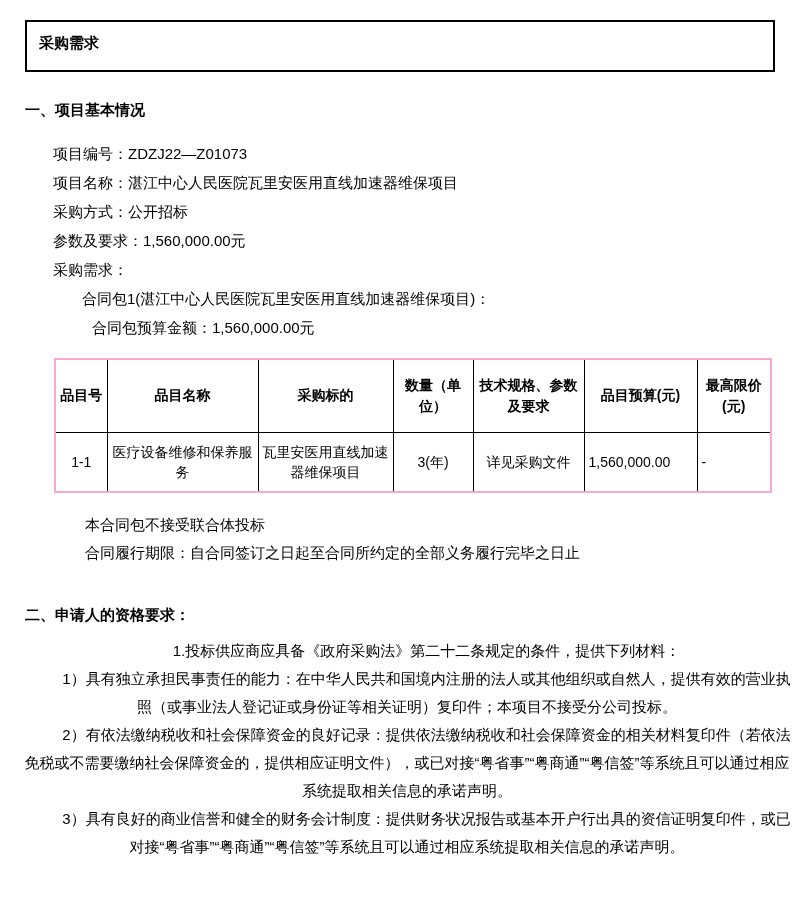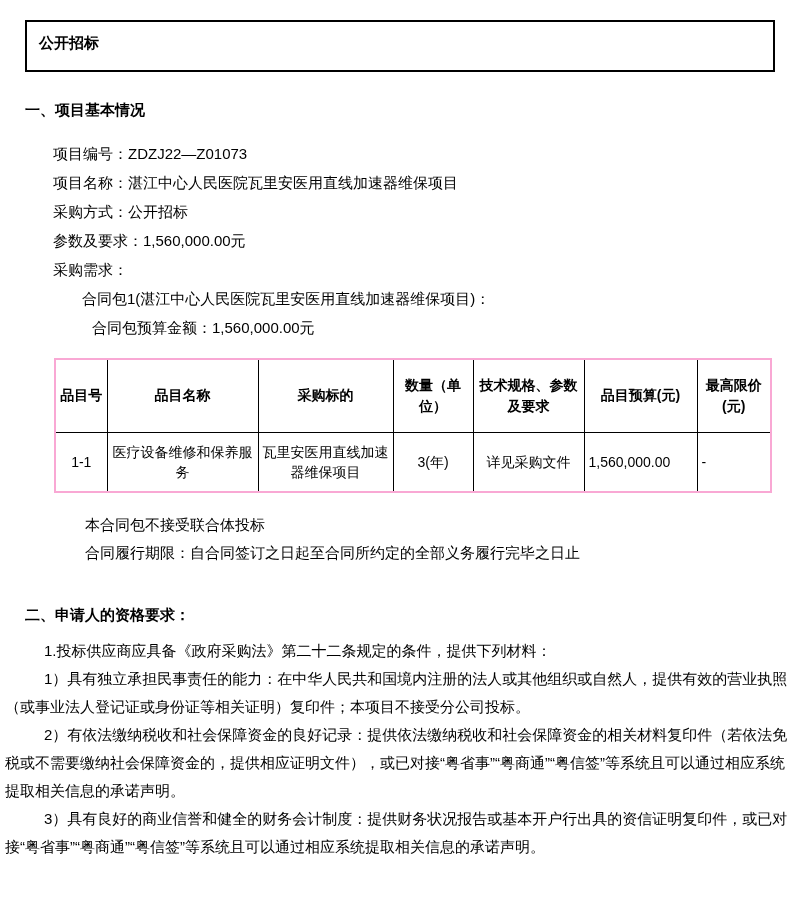--- a/index.html
+++ b/index.html
@@ -38,30 +38,30 @@
   }
   table.items th{font-weight:bold;text-align:center;line-height:21px;}
   table.items thead tr{height:73px;}
   table.items tbody tr{height:60px;}
   table.items td{line-height:20px;}
   .cell-c{text-align:center;}
   .cell-r{padding-right:7px !important;}
   .note{margin:0 0 0 85px;line-height:28px;}
   .note-first{margin-top:18px;}
   .sec2-heading{margin-top:38px;}
-  .para{margin:0 8px 0 5px;line-height:28px;text-indent:39px;}
+  .para{margin:0 8px 0 22px;line-height:28px;text-indent:39px;text-align:center;}
   .para-first{margin-top:12px;}
 </style>
 </head>
 <body>
 
 <div>
 
   <div class="overview-box">
-    <div class="box-title">公开招标</div>
+    <div class="box-title">采购需求</div>
   </div>
 
   <div class="sec-heading">一、项目基本情况</div>
 
   <div class="fields">
     <div class="field">项目编号：ZDZJ22—Z01073</div>
     <div class="field">项目名称：湛江中心人民医院瓦里安医用直线加速器维保项目</div>
     <div class="field">采购方式：公开招标</div>
     <div class="field">参数及要求：1,560,000.00元</div>
     <div class="field">采购需求：</div>

